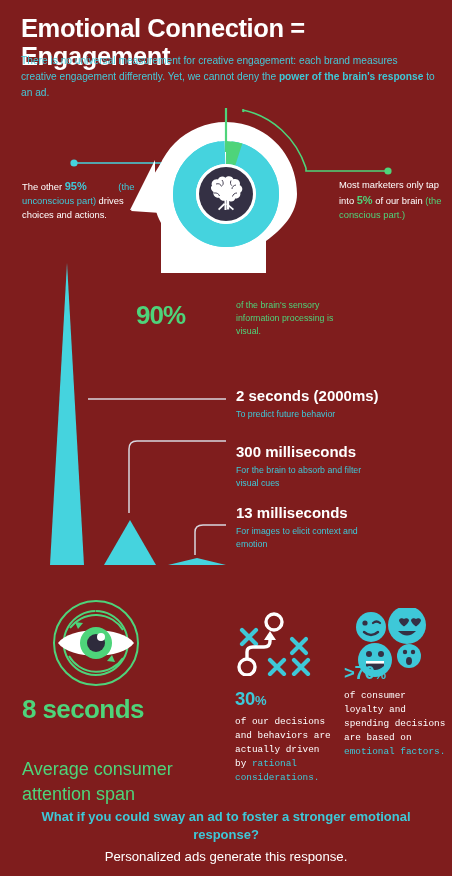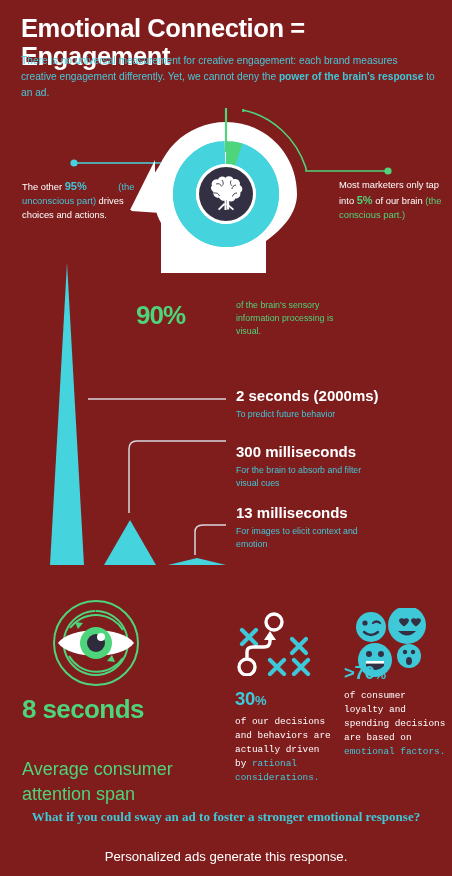--- a/index.html
+++ b/index.html
@@ -180,21 +180,20 @@
   .footer-q {
     position: absolute;
     left: 26px;
     top: 808px;
     width: 400px;
     text-align: center;
     font-size: 13px;
     font-weight: bold;
     color: #3ec8d8;
     line-height: 1.4;
-    font-family: Liberation Serif, serif;
   }
   .footer-a {
     position: absolute;
     left: 26px;
     top: 848px;
     width: 400px;
     text-align: center;
     font-size: 13.2px;
     color: #ffffff;
     line-height: 1.3;

